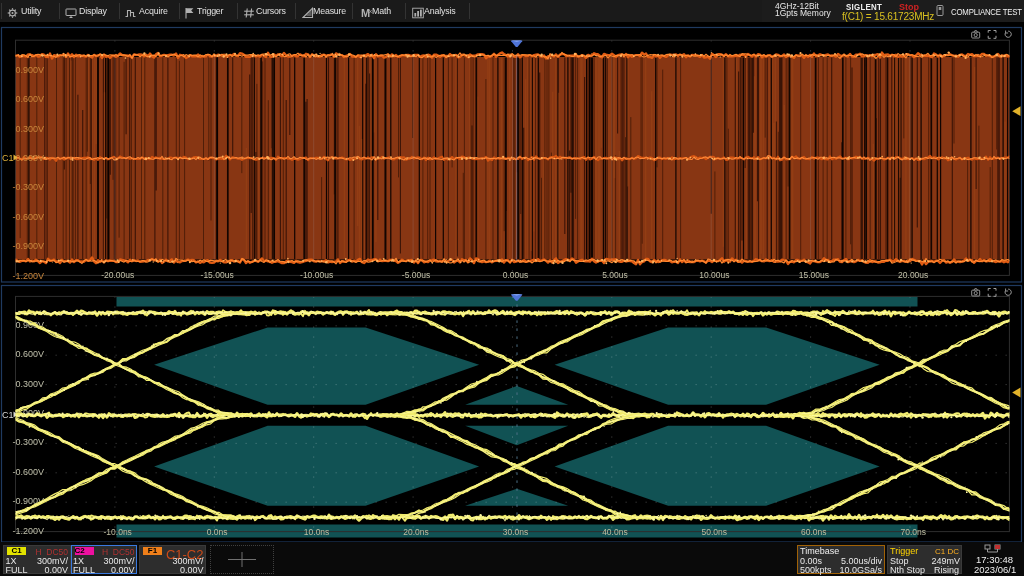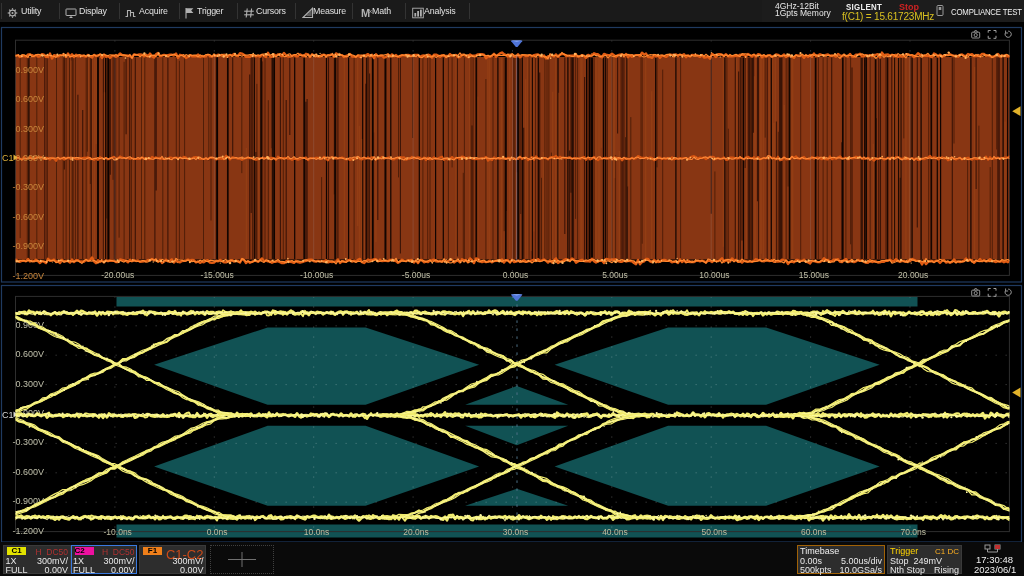--- a/index.html
+++ b/index.html
@@ -1480,21 +1480,21 @@
       <div style="position:absolute;left:2px;top:0px;color:#f0f0f0">Timebase</div>
       <div style="position:absolute;left:2px;top:9.5px">0.00s</div>
       <div style="position:absolute;right:2px;top:9.5px">5.00us/div</div>
       <div style="position:absolute;left:2px;top:18.5px">500kpts</div>
       <div style="position:absolute;right:2px;top:18.5px">10.0GSa/s</div>
     </div>
     <div style="position:absolute;left:887px;top:3px;width:73px;height:27px;background:#2d2d2d;border:1px solid #3a3a3a">
       <div style="position:absolute;left:2px;top:0px;color:#ffd300">Trigger</div>
       <div style="position:absolute;right:2px;top:1px;font-size:8px;color:#ffb020">C1 DC</div>
       <div style="position:absolute;left:2px;top:9.5px">Stop</div>
-      <div style="position:absolute;right:19px;top:9.5px">249mV</div>
+      <div style="position:absolute;right:1px;top:9.5px">249mV</div>
       <div style="position:absolute;left:2px;top:18.5px">Nth Stop</div>
       <div style="position:absolute;right:2px;top:18.5px">Rising</div>
     </div>
     <svg style="position:absolute;left:984px;top:2px" width="18" height="10">
       <g fill="none" stroke="#999" stroke-width="1">
         <rect x="1" y="1" width="5" height="4"></rect>
         <rect x="11" y="1" width="5" height="4"></rect>
         <path d="M3.5,5v3h10V5"></path>
       </g>
       <rect x="11" y="1" width="5" height="4" fill="#c03030" stroke="none"></rect>

